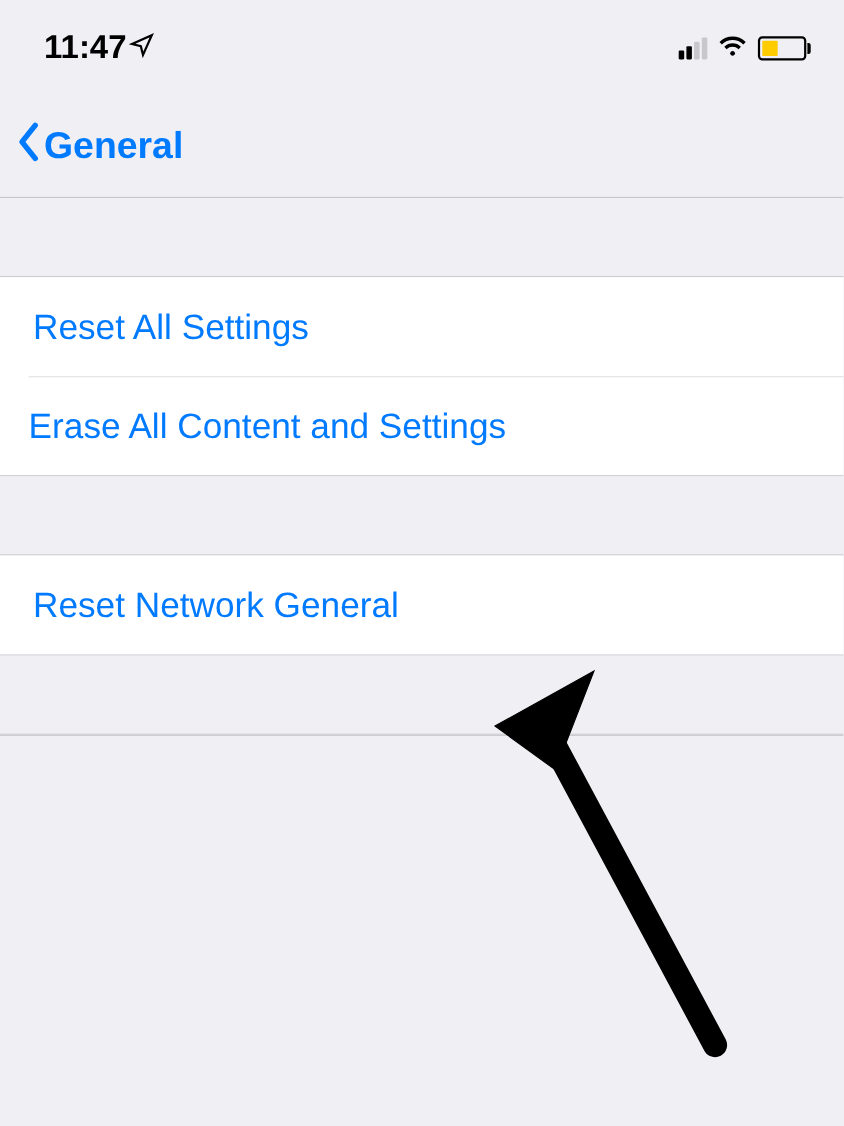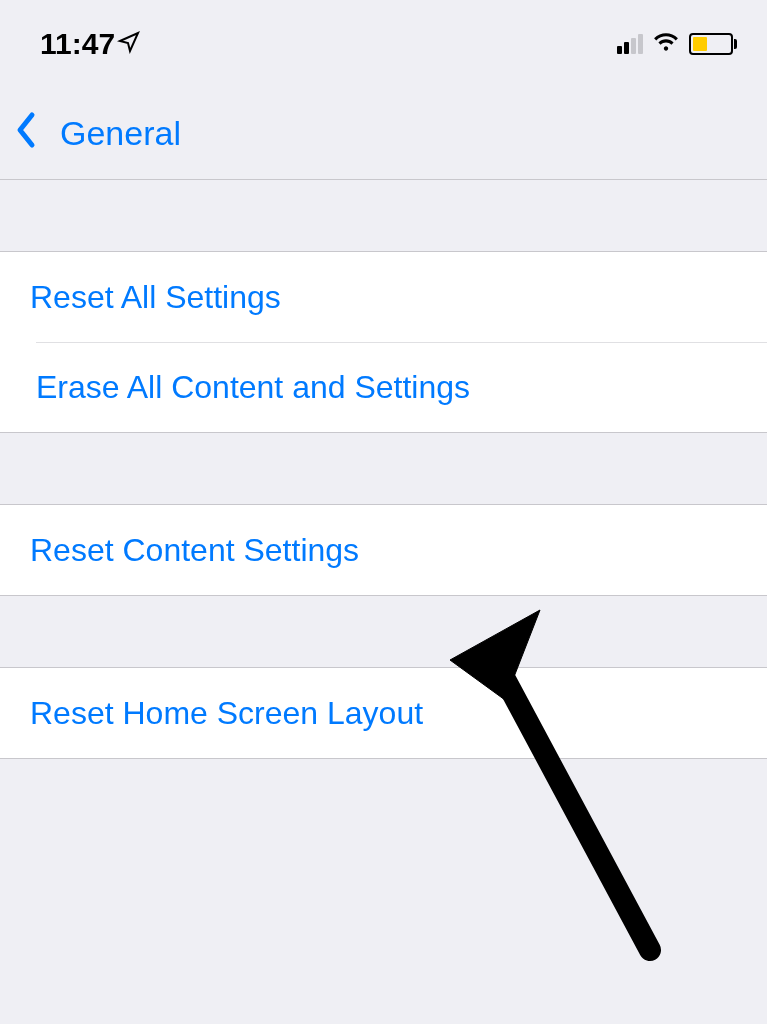--- a/index.html
+++ b/index.html
@@ -64,24 +64,24 @@
     height: 92px;
     display:flex;
     align-items:center;
     background:#efeff4;
     border-bottom:1px solid #c8c7cc;
     position:relative;
   }
   .back-btn {
     display:flex;
     align-items:center;
-    gap:22px;
+    gap:2px;
     color:#007aff;
     font-size:34px;
-    font-weight:400;
+    font-weight:700;
     padding-left:14px;
     cursor:pointer;
   }
   .back-chevron svg { width:24px; height:38px; }
   .nav-title {
     position:absolute;
     left:50%;
     transform:translateX(-50%);
     font-size:34px;
     font-weight:600;
@@ -98,21 +98,21 @@
   .row {
     padding: 0 30px;
     height:90px;
     display:flex;
     align-items:center;
     cursor:pointer;
     text-align:center;
   }
   .row + .row {
     border-top:1px solid #e0e0e3;
-    margin-left:36px; padding-left:0;
+    margin-left:26px; padding-left:0;
   }
   .row + .row .row-label { margin-left:0; }
   .row-label {
     color:#007aff;
     font-size:32px;
     font-weight:400;
   }
   .annotation-arrow {
     position:absolute;
     pointer-events:none;
@@ -170,29 +170,26 @@
     <span class="row-label">Reset All Settings</span>
   </div>
   <div class="row">
     <span class="row-label">Erase All Content and Settings</span>
   </div>
 </div>
 
 <div class="group-spacer"></div>
 <div class="group">
   <div class="row">
-    <span class="row-label">Reset Content Settings</span>
+    <span class="row-label">Reset Network General</span>
   </div>
 </div>
 
 <div class="group-spacer"></div>
 <div class="group">
-  <div class="row">
-    <span class="row-label">Reset Home Screen Layout</span>
-  </div>
 </div>
 
 <svg class="annotation-arrow" style="left:420px; top:580px; width:260px; height:400px;" viewBox="0 0 260 400">
   <g fill="#000" stroke="#000">
     <polygon points="30,80 120,30 85,120"></polygon>
     <line x1="80" y1="90" x2="230" y2="370" stroke-width="22" stroke-linecap="round"></line>
   </g>
 </svg>
 
 </body></html>

